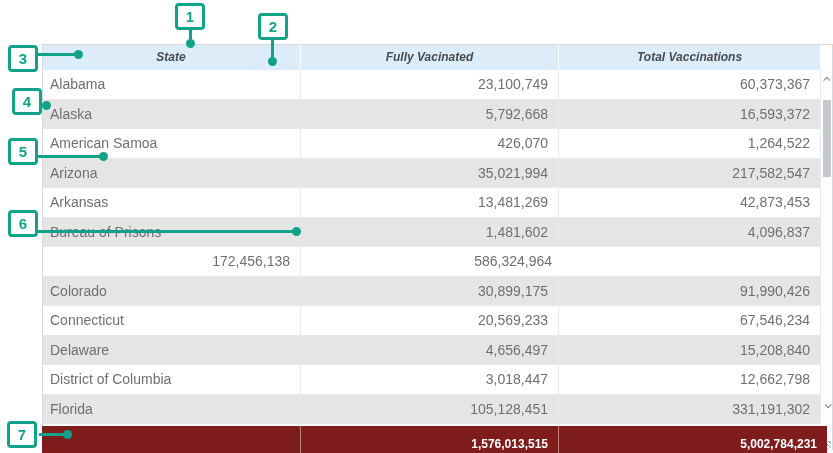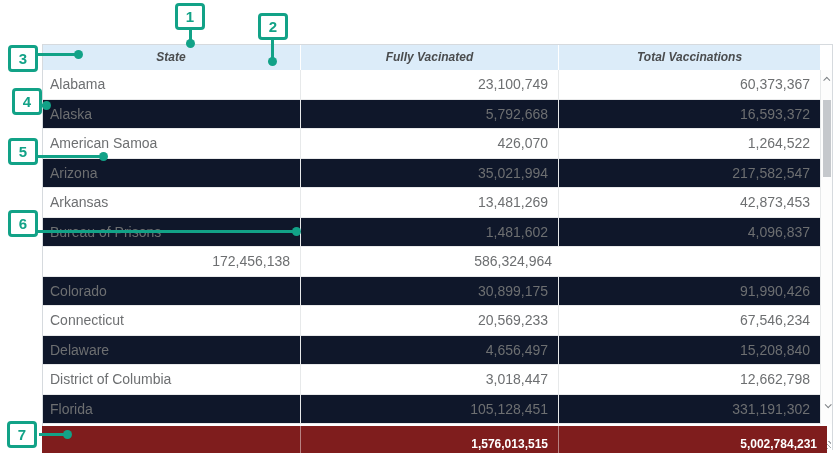--- a/index.html
+++ b/index.html
@@ -16,21 +16,21 @@
     background: #dcecf9; color: #4a4c4e; font-size: 12px; font-weight: bold;
     display: flex; align-items: center; justify-content: center; height: 26px; font-style: italic;
   }
   .hcell.c1 { width: 258px; }
   .hcell.c2 { width: 258px; border-left: 1px solid #ffffff; }
   .hcell.c3 { width: 262px; border-left: 1px solid #ffffff; }
   .hdr-corner { width: 13px; height: 26px; background: #ffffff; }
   .body { position: absolute; left: 0; top: 26px; width: 791px; height: 354px; display: flex; }
   .rows { width: 778px; height: 354px; display: flex; flex-direction: column; }
   .trow { flex: 1 1 0; display: flex; border-bottom: 1px solid #e9eaeb; background: #ffffff; }
-  .trow.alt { background: #0f172a; }
+  .trow.alt { background: #e5e5e5; }
   .cell { display: flex; align-items: center; font-size: 14px; color: #6d6f71; height: 100%; }
   .cell.state { width: 258px; padding-left: 8px; }
   .cell.num  { justify-content: flex-end; padding-right: 10px; border-left: 1px solid #e7e9ea; }
   .cell.n2 { width: 258px; }
   .cell.n3 { width: 262px; }
   
   .sb { position: relative; width: 13px; height: 354px; background: #fdfdfd; border-left: 1px solid #e7e9ea; }
   .sb-up, .sb-down { position: absolute; left: 0; width: 13px; height: 14px; display: flex; align-items: center; justify-content: center; }
   .sb-up { top: 2px; } .sb-down { bottom: 12px; }
   .chev { width: 5px; height: 5px; border-left: 1.5px solid #7e8286; border-top: 1.5px solid #7e8286; }

